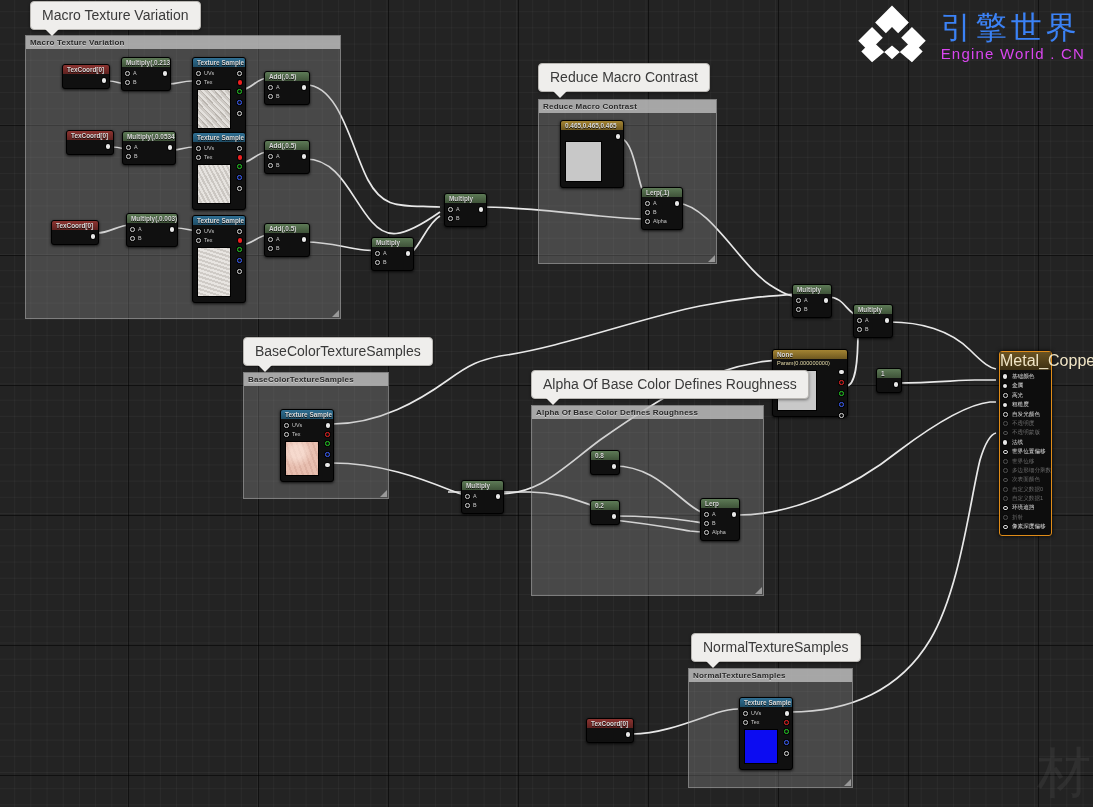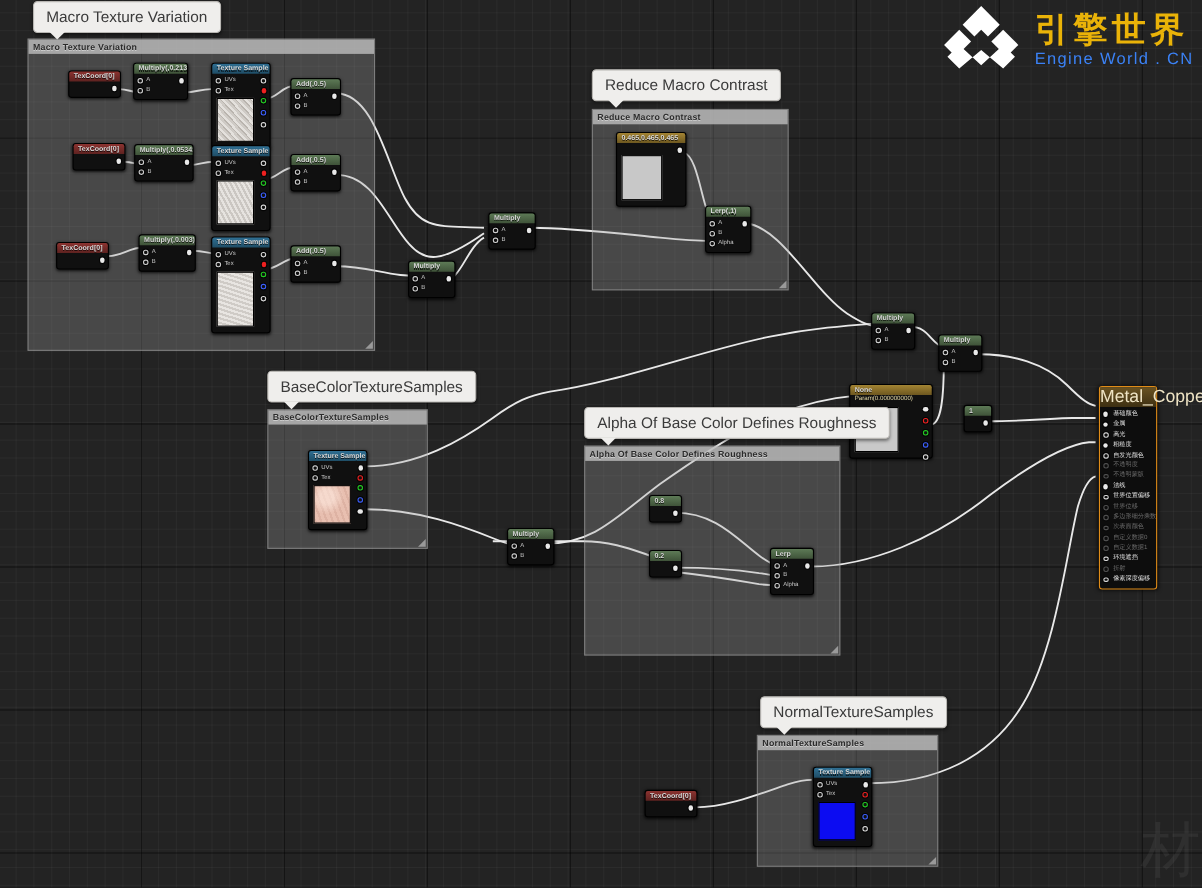--- a/index.html
+++ b/index.html
@@ -75,23 +75,23 @@
   .matnode{position:absolute;background:#0d0d0d;border:1.5px solid #e08c18;border-radius:3px;
       box-shadow:0 0 4px rgba(0,0,0,0.9);}
   .matnode .title{background:linear-gradient(#6a5322,#3d2f12);color:#efe4c5;}
   .matnode .pin{height:9.4px;line-height:9.4px;font-size:5.6px;color:#e0e0e0;padding-left:12px;}
   .matnode .pin.dimp{color:#6d6d6d;}
 
   
   #logo{position:absolute;right:8px;top:4px;display:flex;align-items:center;gap:10px;}
   #logo .mark{width:78px;height:66px;}
   #logo .words{display:flex;flex-direction:column;}
-  #logo .cn{font-size:31px;font-weight:bold;color:#eab308;letter-spacing:4px;line-height:34px;
+  #logo .cn{font-size:31px;font-weight:normal;color:#3b82f6;letter-spacing:4px;line-height:34px;
       font-family:"DejaVu Sans",sans-serif;}
-  #logo .en{font-size:15px;color:#3b82f6;letter-spacing:1.2px;line-height:20px;
+  #logo .en{font-size:15px;color:#d946ef;letter-spacing:1.2px;line-height:20px;
       font-family:"Liberation Sans",sans-serif;}
   #bl-watermark{position:absolute;right:2px;bottom:6px;font-size:54px;color:rgba(255,255,255,0.055);
       font-family:"DejaVu Sans",sans-serif;line-height:56px;pointer-events:none;}
 </style>
 </head>
 <body>
 
 <div id="canvas">
 
   <div class="grid-minor"></div>

